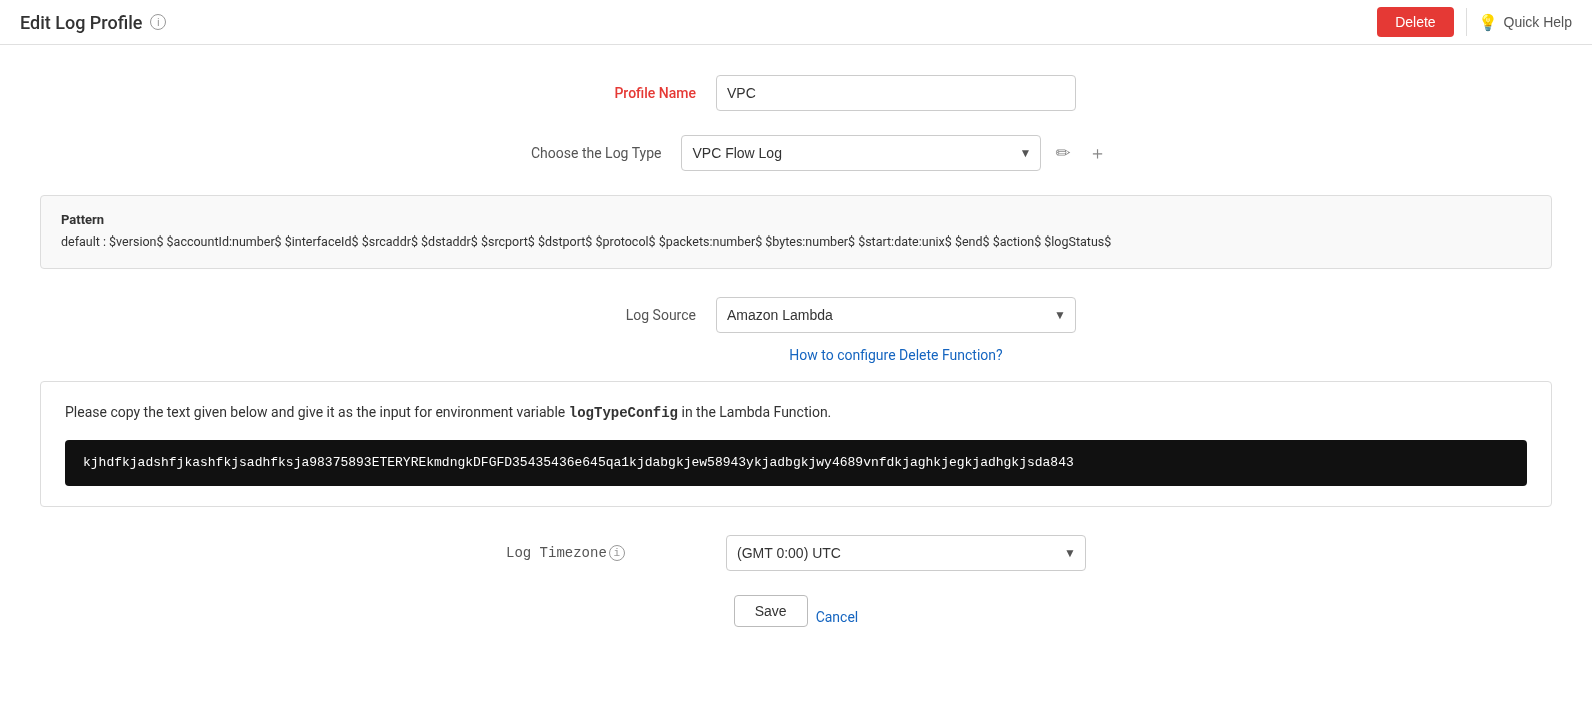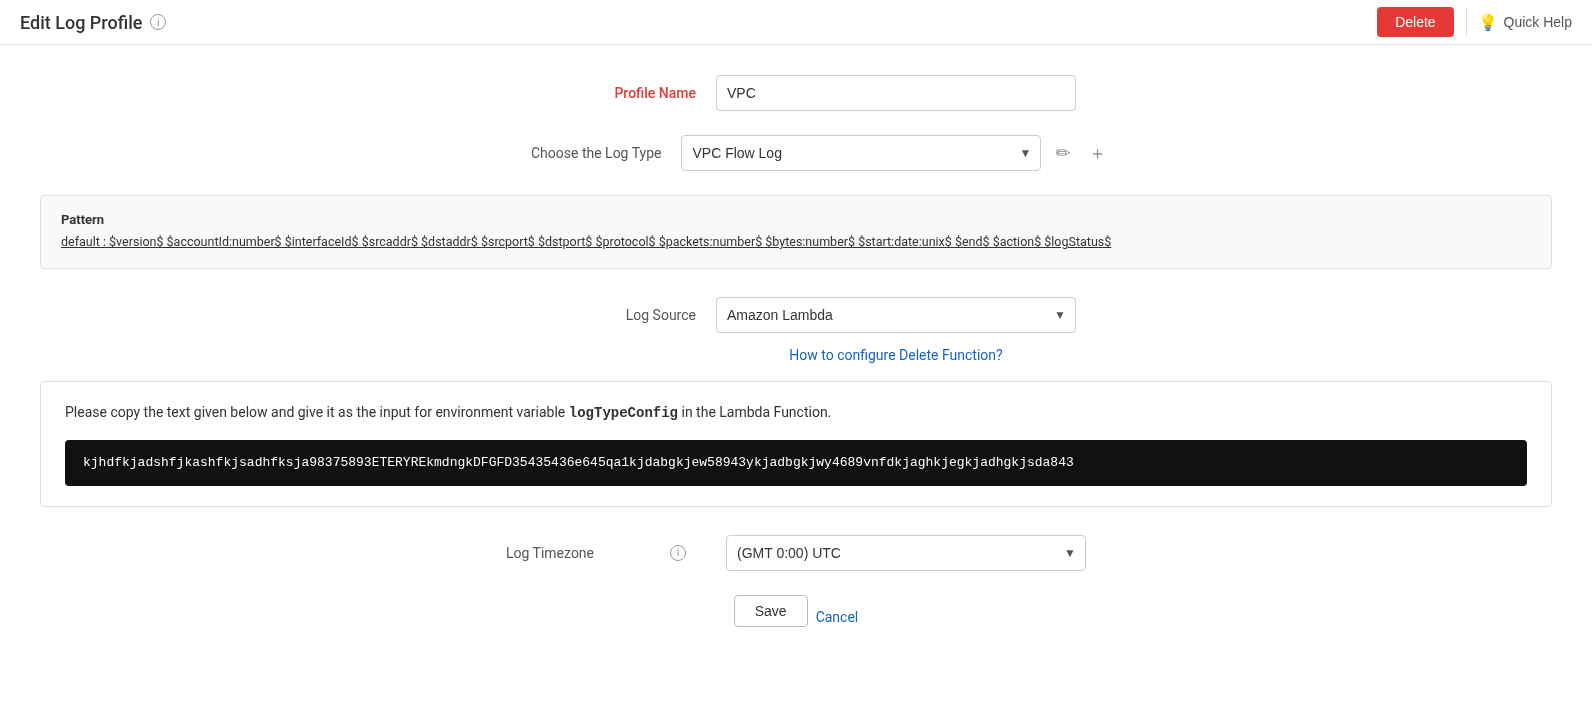--- a/index.html
+++ b/index.html
@@ -166,21 +166,20 @@
       font-weight: 700;
       font-size: 13px;
       color: #333;
       margin-bottom: 6px;
     }
     .pattern-value {
       font-size: 12.5px;
       color: #333;
       word-break: break-all;
       line-height: 1.5;
-      text-decoration: underline;
     }
 
     
     .help-link {
       color: #1565c0;
       text-decoration: none;
       font-size: 14px;
       cursor: pointer;
     }
 
@@ -209,24 +208,25 @@
       font-family: 'Courier New', monospace;
       font-size: 13px;
       word-break: break-all;
       line-height: 1.4;
     }
 
     
     .label-with-icon {
       display: flex;
       align-items: center;
-      justify-content: space-between;
-      gap: 18px;
+      justify-content: flex-start;
+      gap: 2px;
       width: 200px;
       padding-right: 20px;
+      font-family: Liberation Mono, monospace;
     }
 
     
     .btn-row {
       display: flex;
       align-items: center;
       gap: 8px;
       justify-content: center;
       margin-top: 10px;
     }

